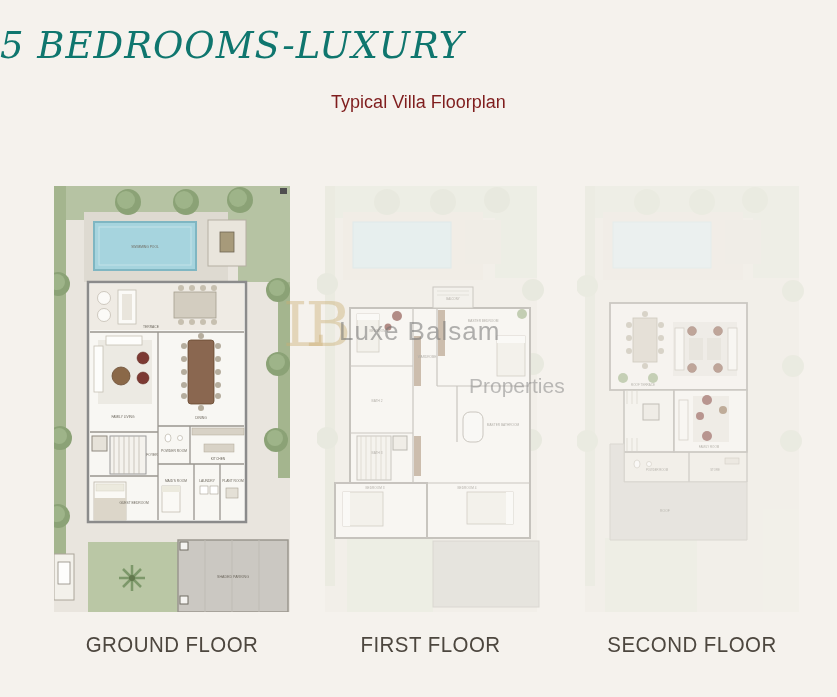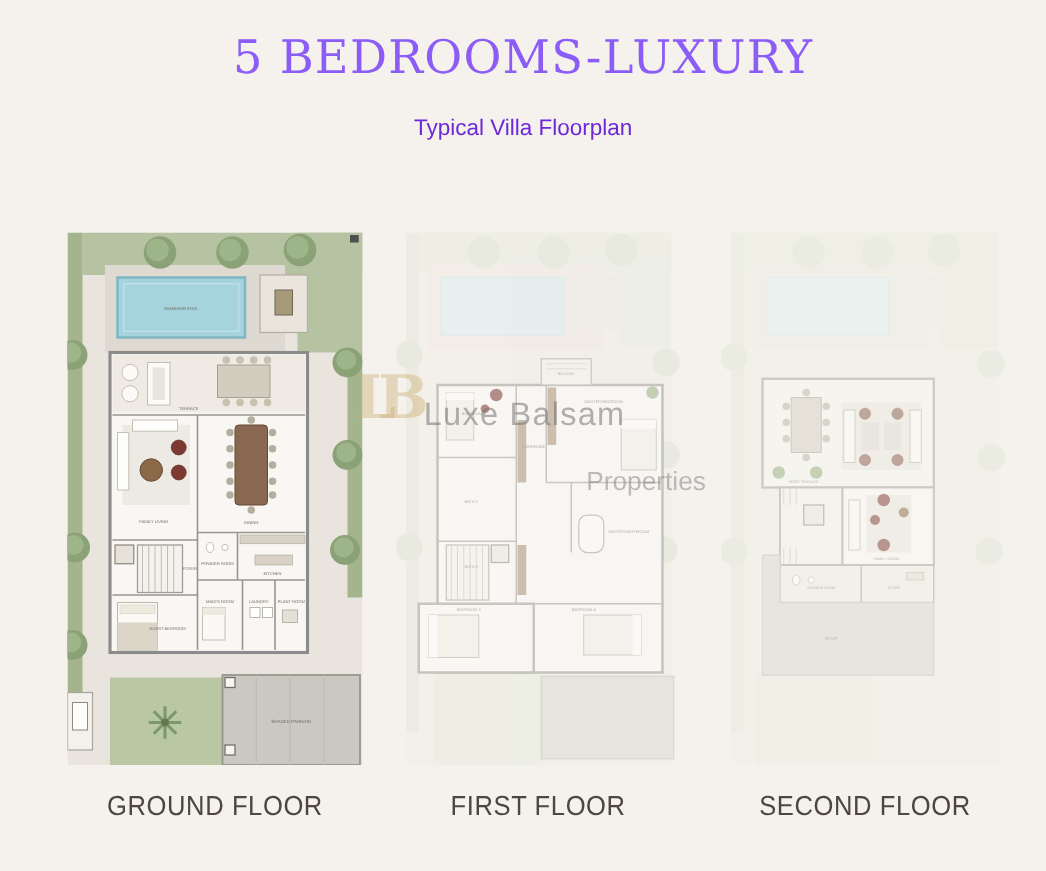--- a/index.html
+++ b/index.html
@@ -3,50 +3,50 @@
 <meta charset="utf-8">
 <style>
   html,body{margin:0;padding:0;}
   body{
     width:837px;height:697px;position:relative;overflow:hidden;
     background:#f5f2ed;
     font-family:"Liberation Sans",sans-serif;
   }
   .page-title{
     position:absolute;top:24px;left:0;width:837px;
-    text-align:center;
     font-family:"DejaVu Serif","Liberation Serif",serif;
     font-weight:400;font-size:37px;letter-spacing:1px;
-    color:#8b5cf6;
+    color:#0f766e;
+    font-style:italic;
   }
   .page-subtitle{
     position:absolute;top:92px;left:0;width:837px;
-    text-align:center;font-size:18px;color:#6d28d9;
+    text-align:center;font-size:18px;color:#7f1d1d;
   }
   .plan{position:absolute;top:186px;}
   .plan svg{display:block;}
   #plan-ground{left:54px;}
   #plan-first{left:317px;}
   #plan-second{left:577px;}
   .floor-label{
     position:absolute;top:632px;text-align:center;
     font-size:22px;color:#4d473f;letter-spacing:0.5px;
     transform:scaleX(0.93);transform-origin:center;
   }
   #label-ground{left:54px;width:236px;}
   #label-first{left:317px;width:227px;}
   #label-second{left:577px;width:230px;}
   .watermark{
     position:absolute;left:283px;top:300px;width:300px;height:84px;
     z-index:9;pointer-events:none;
   }
   .wm-monogram{
     position:absolute;left:0;top:-6px;
-    font-family:"DejaVu Serif",serif;font-weight:700;
-    font-size:48px;line-height:1;letter-spacing:-0.30em;
+    font-family:"DejaVu Serif",serif;font-weight:400;
+    font-size:62px;line-height:1;letter-spacing:-0.30em;
     color:rgba(203,173,115,0.42);
   }
   .wm-name{
     position:absolute;left:56px;top:16px;
     font-size:26px;font-weight:500;
     color:rgba(115,115,115,0.55);letter-spacing:1px;
   }
   .wm-tagline{
     position:absolute;left:186px;top:50px;
     font-size:21px;color:rgba(125,125,125,0.50);margin-top:24px;

